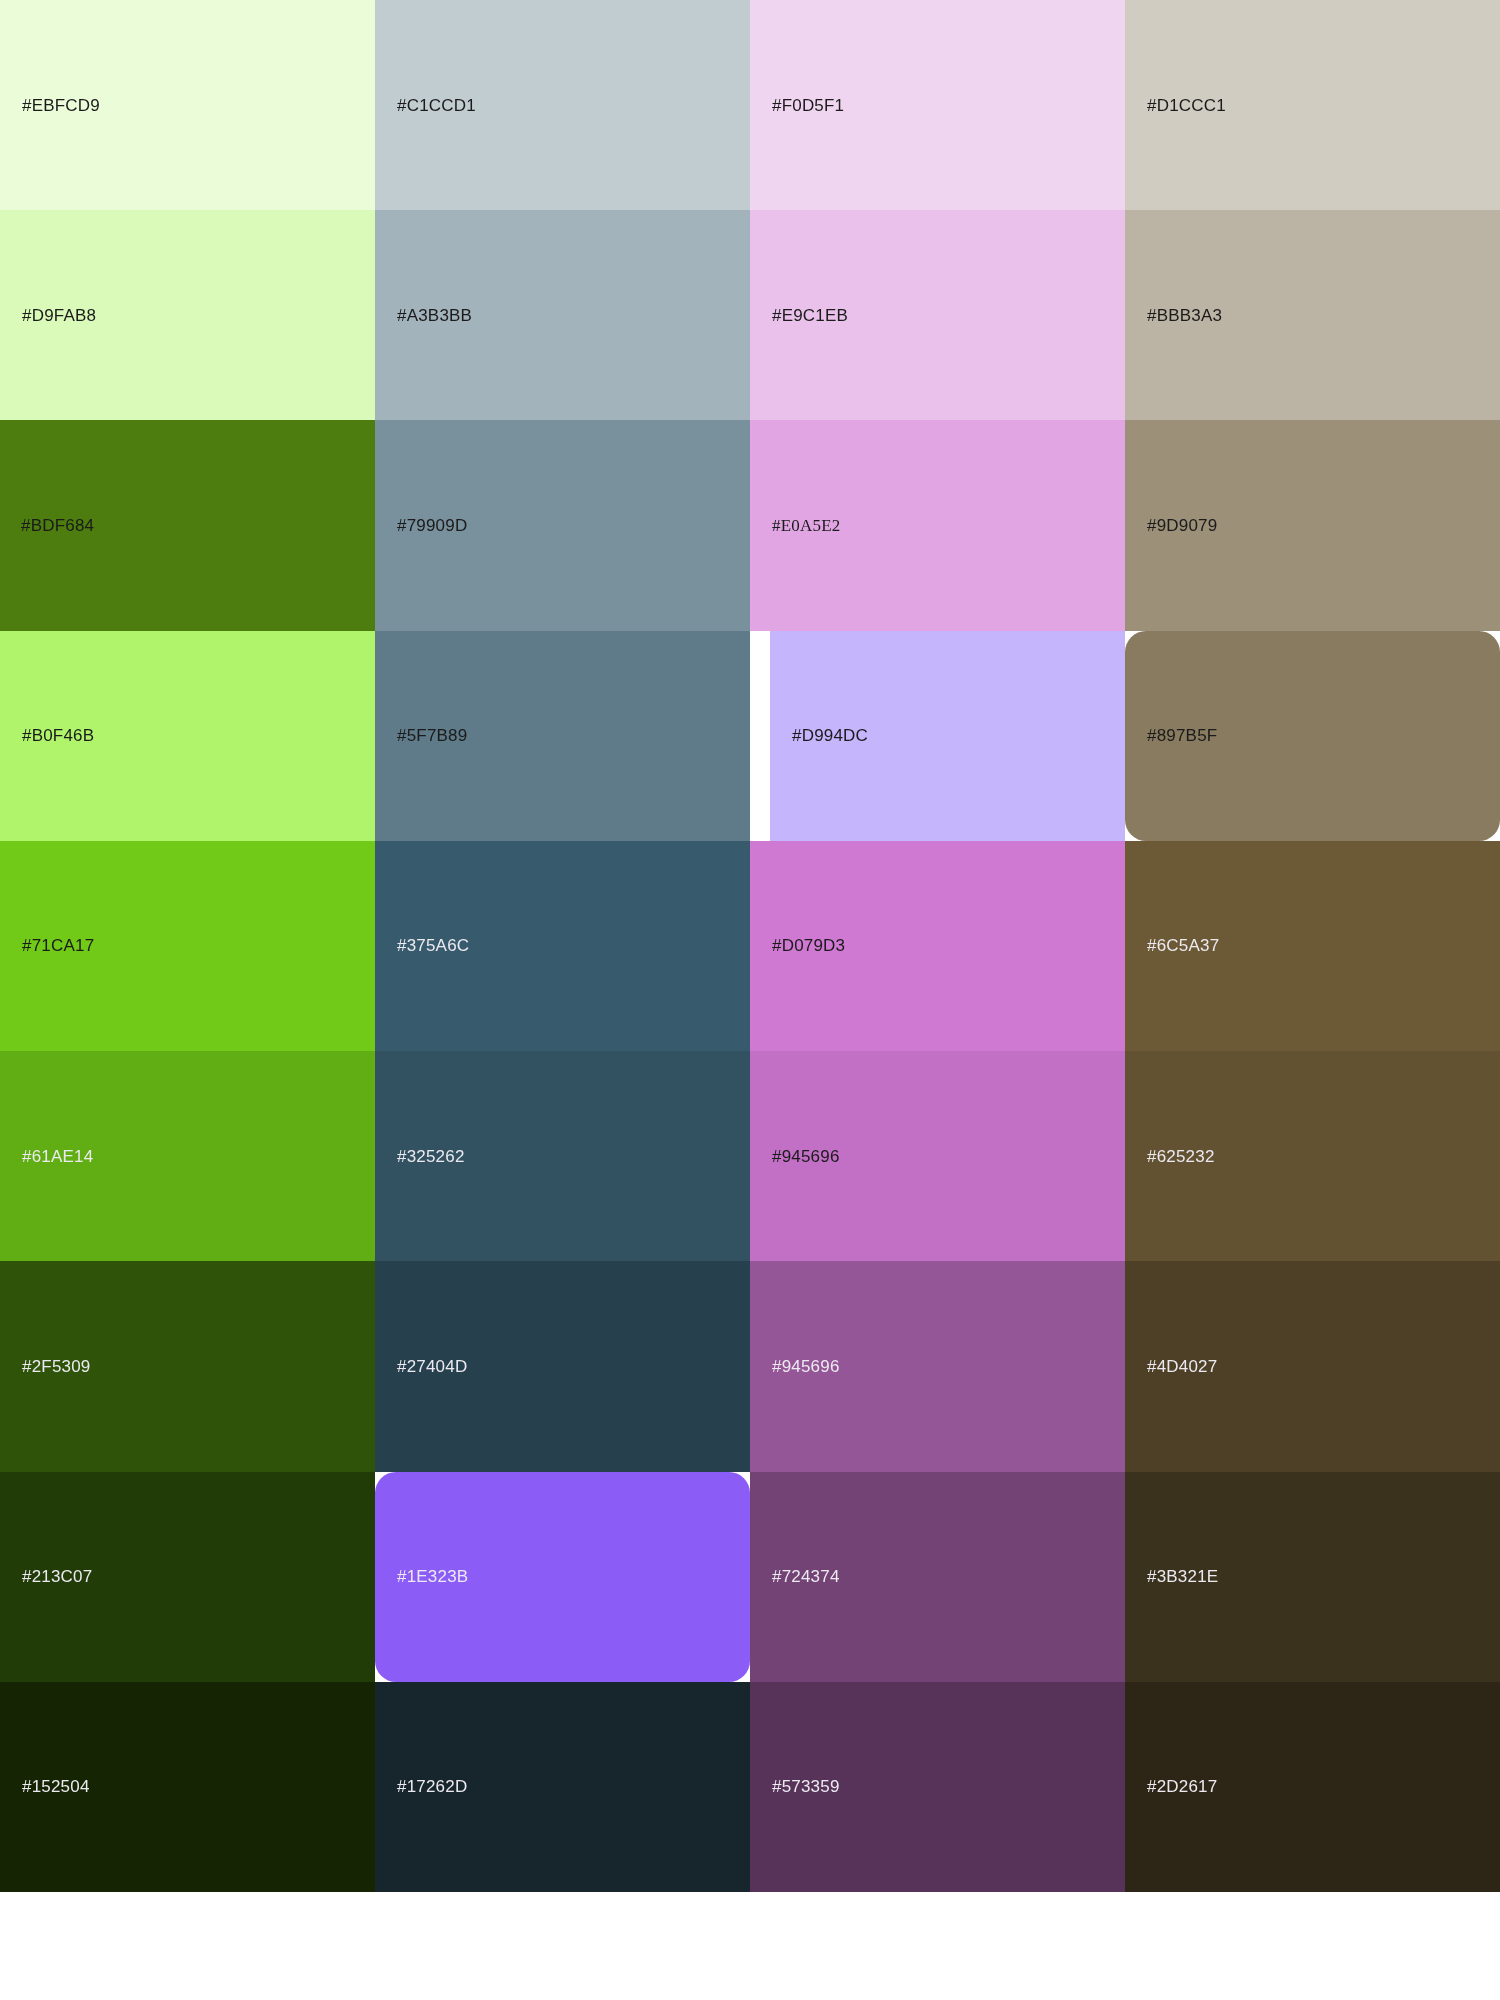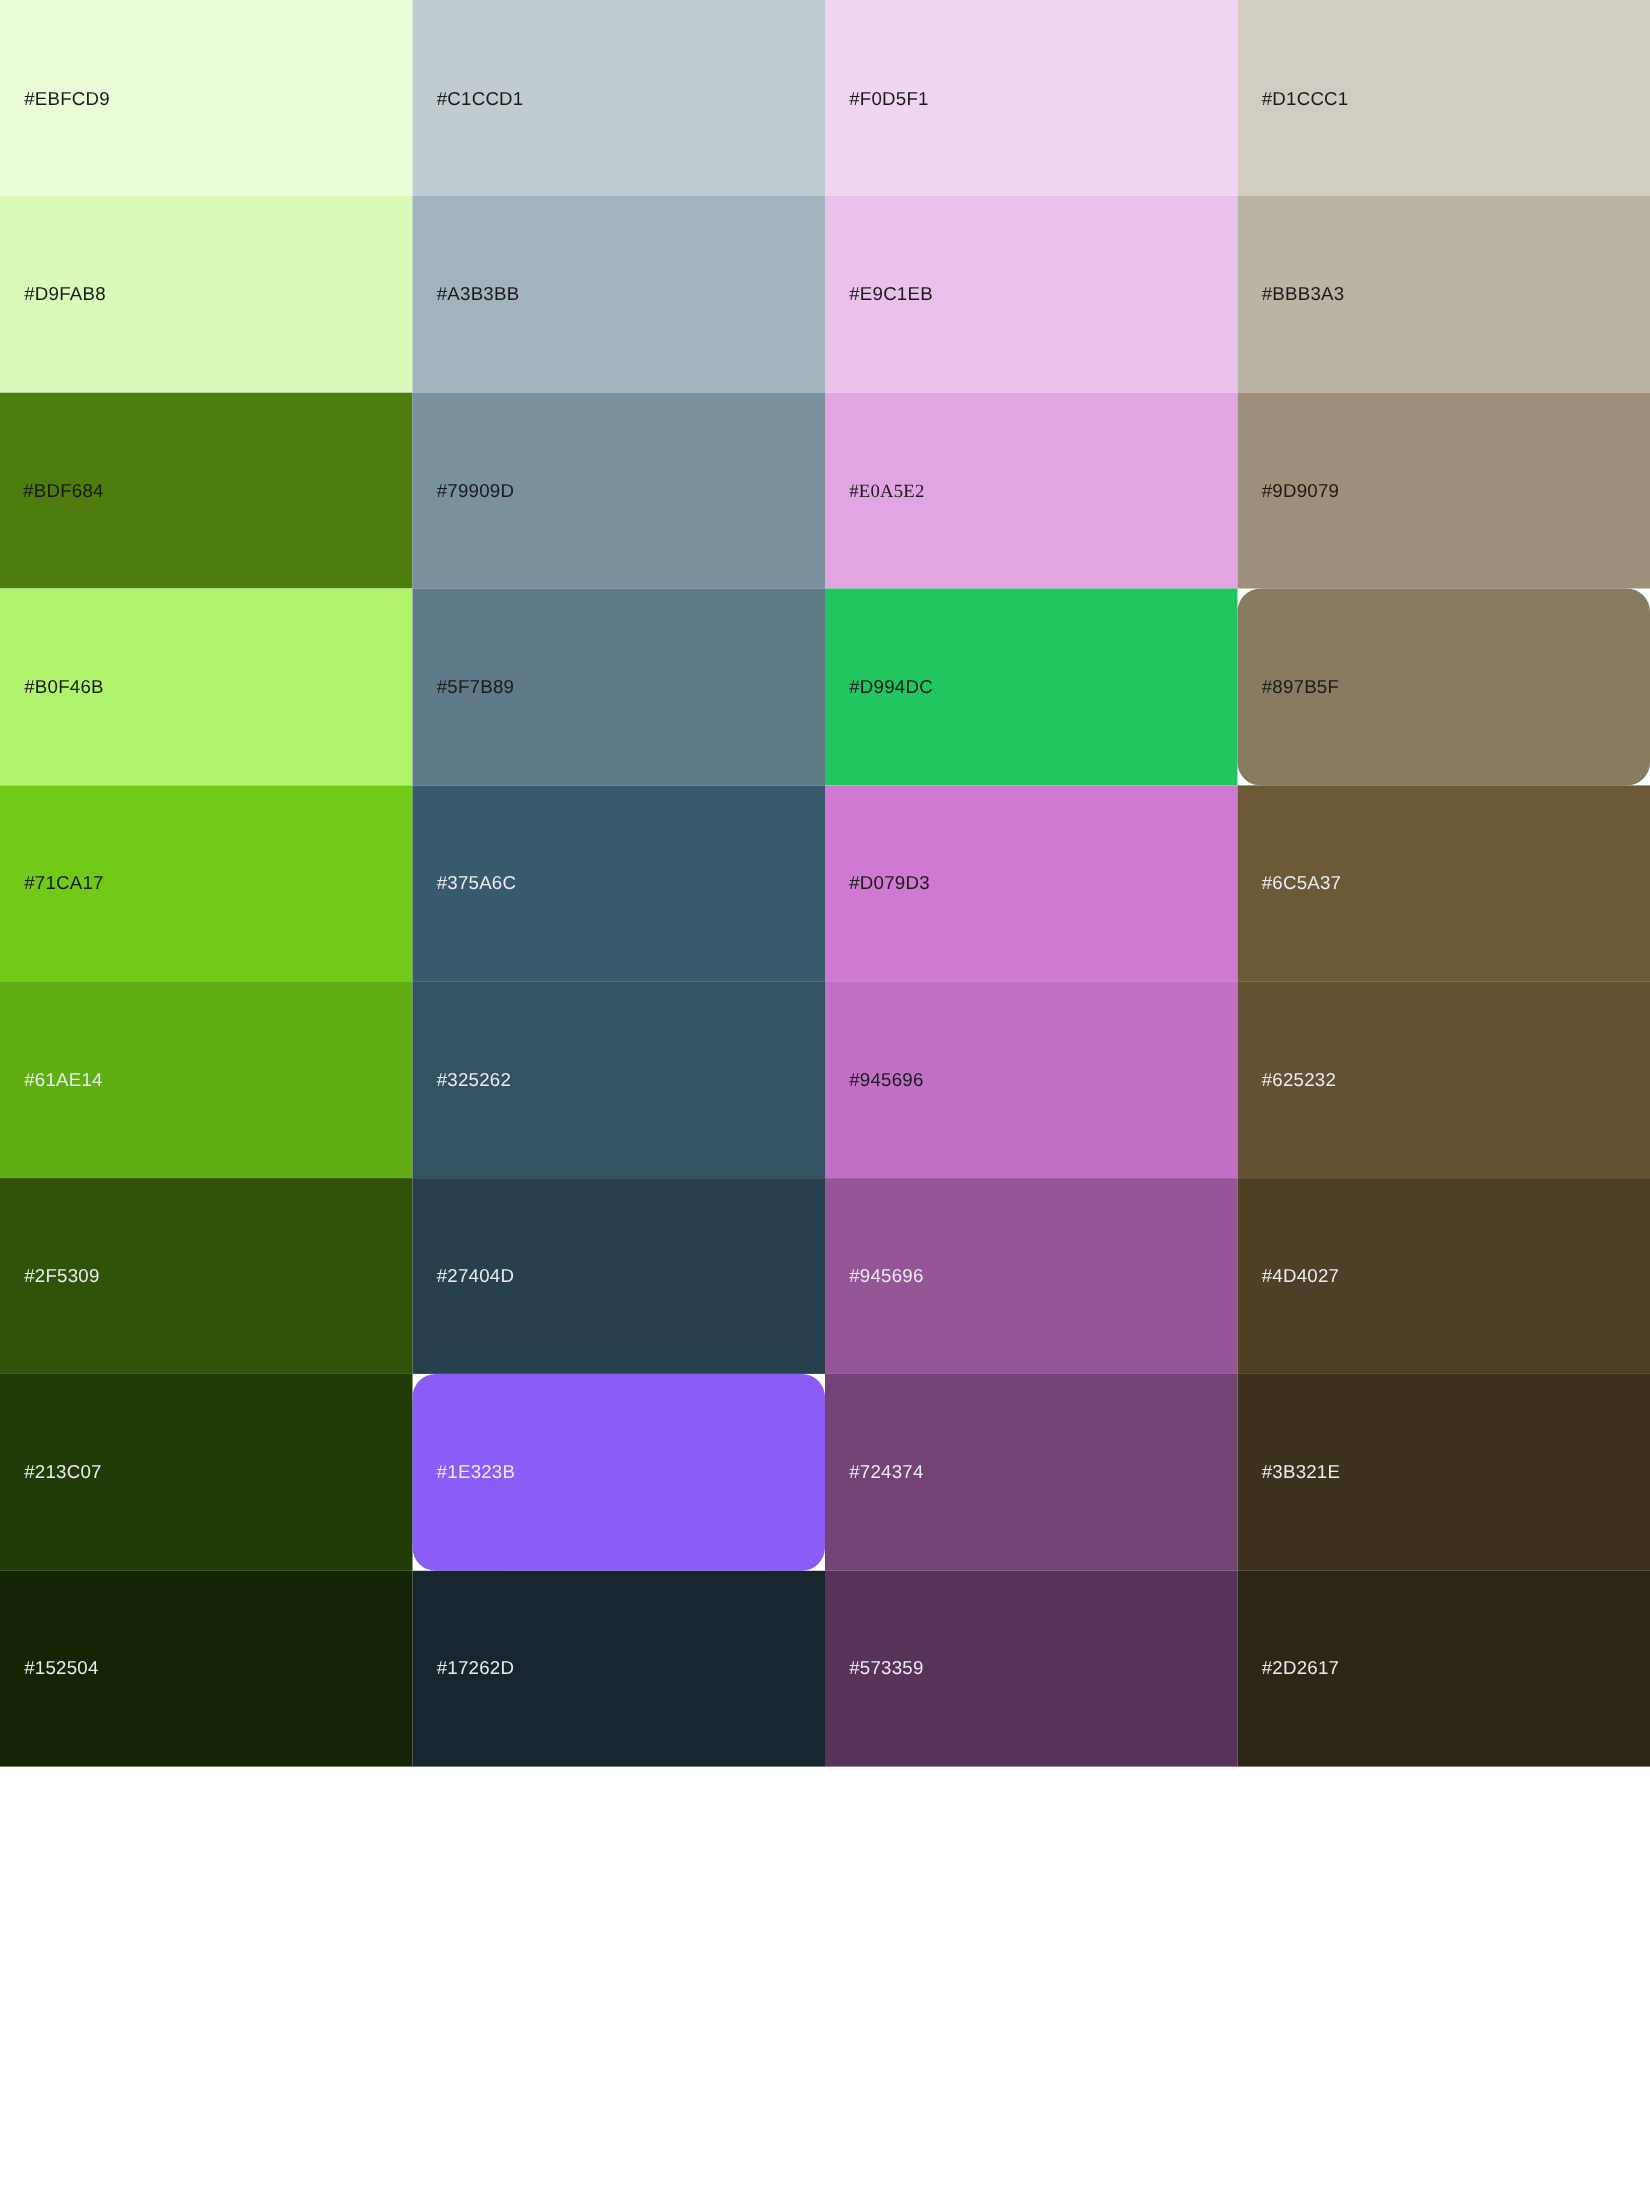--- a/index.html
+++ b/index.html
@@ -10,21 +10,21 @@
   }
   body {
     width: 1500px;
     height: 2000px;
     overflow: hidden;
     font-family: "Liberation Sans", "DejaVu Sans", sans-serif;
   }
 
   #palette-grid {
     width: 1500px;
-    height: 1606px;
+    height: 1892px;
     display: grid;
     grid-template-columns: repeat(4, 1fr);
     grid-template-rows: repeat(9, 1fr);
     grid-auto-flow: row;
   }
 
   .swatch {
     position: relative;
     display: flex;
     align-items: center;
@@ -83,21 +83,21 @@
     </div>
     <div class="swatch" style="background-color: rgb(157, 144, 121);">
       <span class="swatch-label label-dark">#9D9079</span>
     </div>
     <div class="swatch" style="background-color: rgb(176, 244, 107);">
       <span class="swatch-label label-dark">#B0F46B</span>
     </div>
     <div class="swatch" style="background-color: rgb(95, 123, 137);">
       <span class="swatch-label label-dark">#5F7B89</span>
     </div>
-    <div class="swatch" style="background-color: #22c55e;">
+    <div class="swatch" style="background-color: #c4b5fd; margin-left: 20px;">
       <span class="swatch-label label-dark">#D994DC</span>
     </div>
     <div class="swatch" style="background-color: rgb(137, 123, 95); border-radius: 21px;">
       <span class="swatch-label label-dark">#897B5F</span>
     </div>
     <div class="swatch" style="background-color: rgb(113, 202, 23);">
       <span class="swatch-label label-dark">#71CA17</span>
     </div>
     <div class="swatch" style="background-color: rgb(55, 90, 108);">
       <span class="swatch-label label-light">#375A6C</span>

